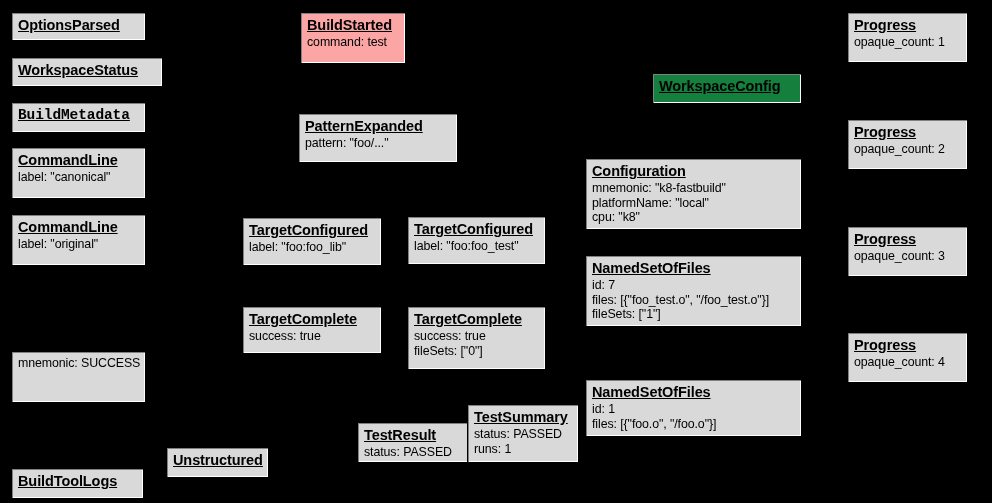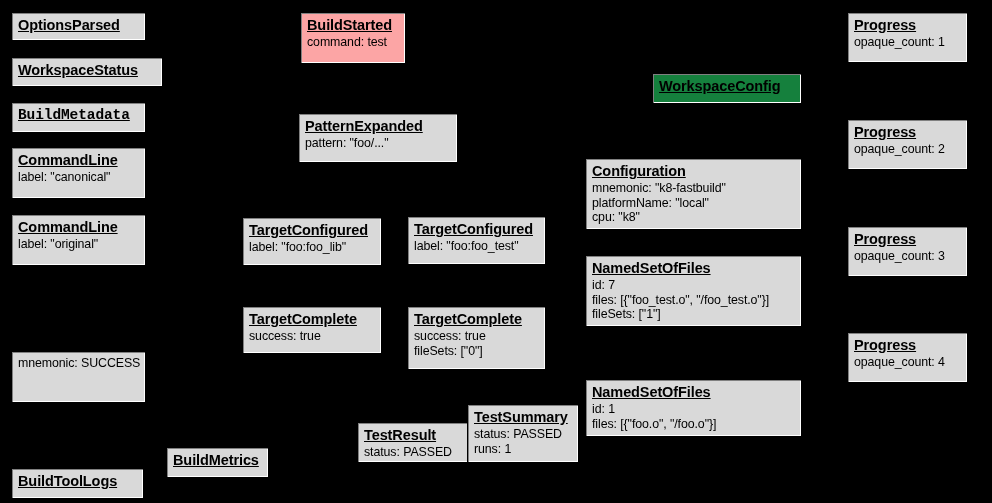--- a/index.html
+++ b/index.html
@@ -72,21 +72,21 @@
       <span class="title">CommandLine</span>
       <span class="field">label: "original"</span>
     </div>
     <div class="node" style="left: 11px; top: 351px; width: 135px; height: 52px; background: rgb(217, 217, 217); border-color: rgb(0, 0, 0);">
       <span class="field">mnemonic: SUCCESS</span>
     </div>
     <div class="node noattrs" style="left: 11px; top: 468px; width: 133px; height: 31px; background: rgb(217, 217, 217); border-color: rgb(0, 0, 0);">
       <span class="title">BuildToolLogs</span>
     </div>
     <div class="node noattrs" style="left: 166px; top: 447px; width: 103px; height: 31px; background: rgb(217, 217, 217); border-color: rgb(0, 0, 0);">
-      <span class="title">BuildMetrics</span>
+      <span class="title">Unstructured</span>
     </div>
     <div class="node" style="left: 300px; top: 12px; width: 106px; height: 52px; background: #fca5a5; border-color: rgb(0, 0, 0);">
       <span class="title">BuildStarted</span>
       <span class="field">command: test</span>
     </div>
     <div class="node" style="left: 298px; top: 113px; width: 160px; height: 50px; background: rgb(217, 217, 217); border-color: rgb(0, 0, 0);">
       <span class="title">PatternExpanded</span>
       <span class="field">pattern: "foo/..."</span>
     </div>
     <div class="node" style="left: 242px; top: 217px; width: 140px; height: 49px; background: rgb(217, 217, 217); border-color: rgb(0, 0, 0);">

